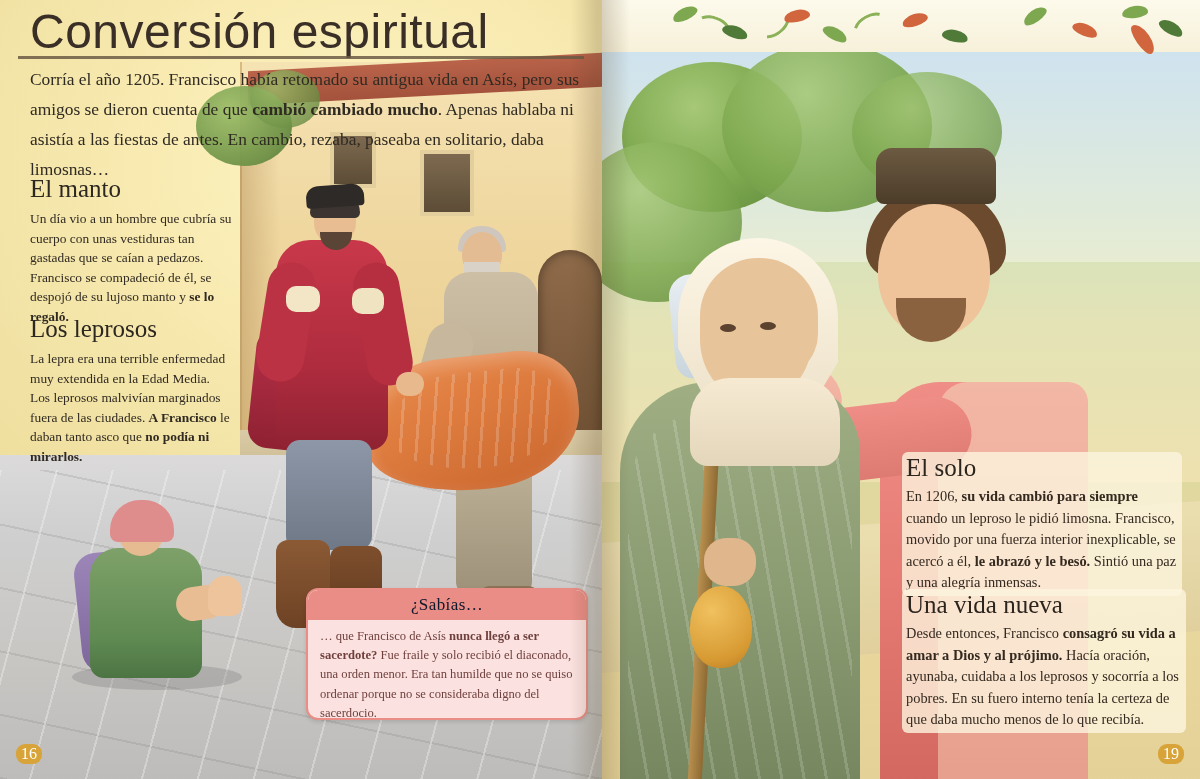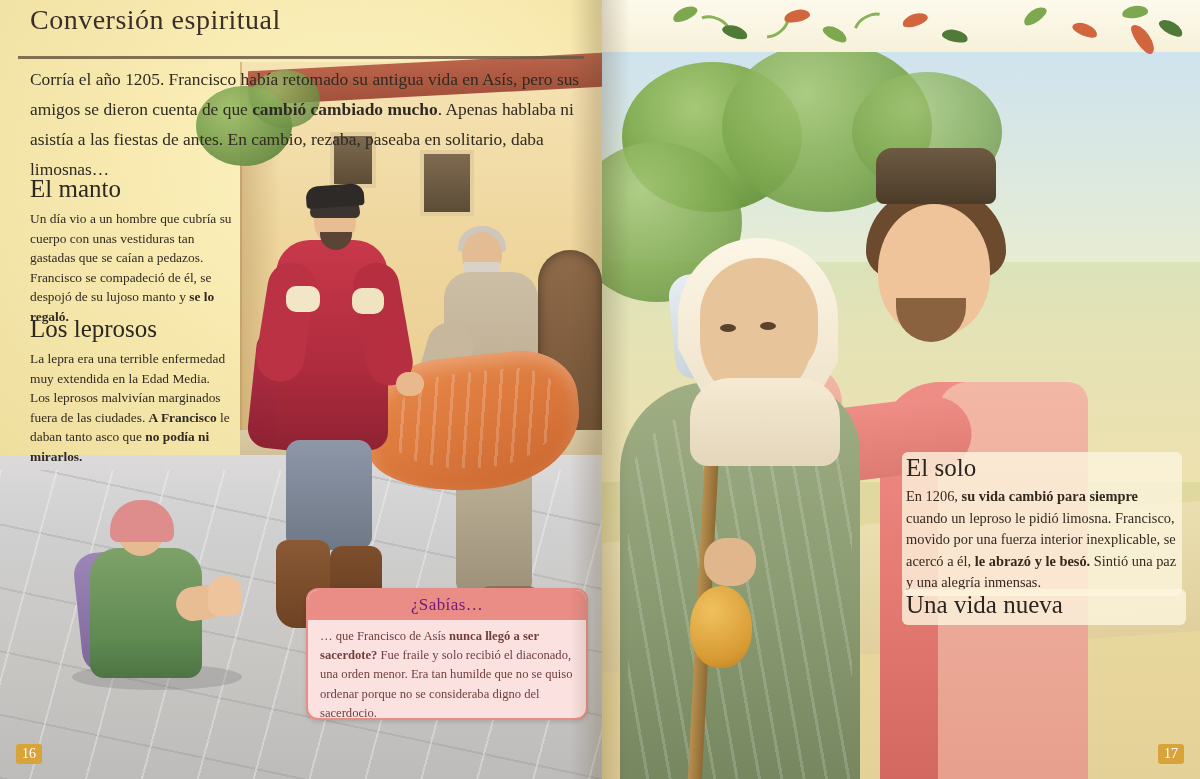--- a/index.html
+++ b/index.html
@@ -126,22 +126,22 @@
   .kn-body { position:absolute; left:90px; top:548px; width:112px; height:130px;
              background:linear-gradient(180deg,#7ea169 0%,#5f8a52 70%,#4d7444 100%); border-radius:28px 28px 14px 14px; }
   .kn-cloak{ position:absolute; left:78px; top:552px; width:56px; height:120px; background:linear-gradient(180deg,#9c86b8,#7c669a); border-radius:22px; transform:rotate(-6deg); }
   .kn-arm  { position:absolute; left:176px; top:586px; width:48px; height:34px; border-radius:18px; background:#e8bd93; transform:rotate(-8deg); }
   .kn-hand { position:absolute; left:208px; top:576px; width:34px; height:40px; border-radius:16px 16px 10px 10px; background:#eec49c; }
   .kn-shadow{ position:absolute; left:72px; top:664px; width:170px; height:26px; border-radius:50%; background:rgba(110,110,110,.28); }
 
   
   .title-main {
     position:absolute; left:30px; top:4px;
-    font-size:28px; color:#3a2f27; letter-spacing:.5px;
-    font-family:Liberation Serif, serif;
+    font-size:48px; color:#3a2f27; letter-spacing:.5px;
+    font-family:Liberation Sans, sans-serif;
   }
   .rule-top {
     position:absolute; left:18px; top:56px; width:566px; height:3px;
     background:#6b5a44; opacity:.85;
   }
   .intro {
     position:absolute; left:30px; top:64px; width:552px;
     font-size:17.4px; line-height:30px; color:#2f2a22;
   }
   .intro b, .bold-ink { font-weight:bold; }
@@ -154,33 +154,33 @@
   .blk-lepro { left:30px; top:315px; width:200px; }
 
   
   .sabias {
     position:absolute; left:306px; top:588px; width:282px; height:132px;
     background:#fbe2e0; border:2px solid #e98d86; border-radius:12px;
     box-shadow:0 2px 4px rgba(0,0,0,.12);
     overflow:hidden;
   }
   .sabias-head {
-    height:30px; background:#e98d86; color:#701a75;
+    height:30px; background:#e98d86; color:#0f172a;
     display:flex; align-items:center; justify-content:center;
     font-size:17px; letter-spacing:.4px;
     border-radius:10px 10px 0 0;
     text-align:center;
   }
   .sabias-body {
     padding:7px 12px 0 12px; font-size:12.6px; line-height:19.2px; color:#6f3f3c;
   }
   .sabias-body b { font-weight:bold; }
   .pagenum {
-    position:absolute; font-size:14px; color:#fff; background:#d8a43a;
-    width:26px; height:20px; border-radius:3px;
+    position:absolute; font-size:16px; color:#fff; background:#d8a43a;
+    width:26px; height:20px; border-radius:9px;
     display:flex; align-items:center; justify-content:center;
   }
   .pagenum.left { left:16px; top:744px; }
   .pagenum.right { left:1158px; top:744px; }
 
   
   .page-right {
     position:absolute; left:602px; top:0; width:598px; height:779px;
     background:linear-gradient(180deg,#fdf7e2 0%,#f8f0d2 40%,#f3ead0 100%);
     overflow:hidden;
@@ -451,18 +451,19 @@
       <div class="leaf red" style="left:524px; top:32px; width:34px; height:14px; transform:rotate(55deg);"></div>
     </div>
 
     <div class="r-text blk-beso" style="left:300px;">
       <h3>El solo</h3>
       <p>En 1206, <b>su vida cambió para siempre</b> cuando un leproso le pidió limosna. Francisco, movido por una fuerza interior inexplicable, se acercó a él, <b>le abrazó y le besó.</b> Sintió una paz y una alegría inmensas.</p>
     </div>
 
     <div class="r-text blk-vida" style="left:300px;">
       <h3>Una vida nueva</h3>
+      <p>Desde entonces, Francisco <b>consagró su vida a amar a Dios y al prójimo.</b> Hacía oración, ayunaba, cuidaba a los leprosos y socorría a los pobres. En su fuero interno tenía la certeza de que daba mucho menos de lo que recibía.</p>
     </div>
   </div>
 
   <div class="shadow-spine"></div>
-  <div class="pagenum right">17</div>
+  <div class="pagenum right">19</div>
 </div>
 
 </body></html>

